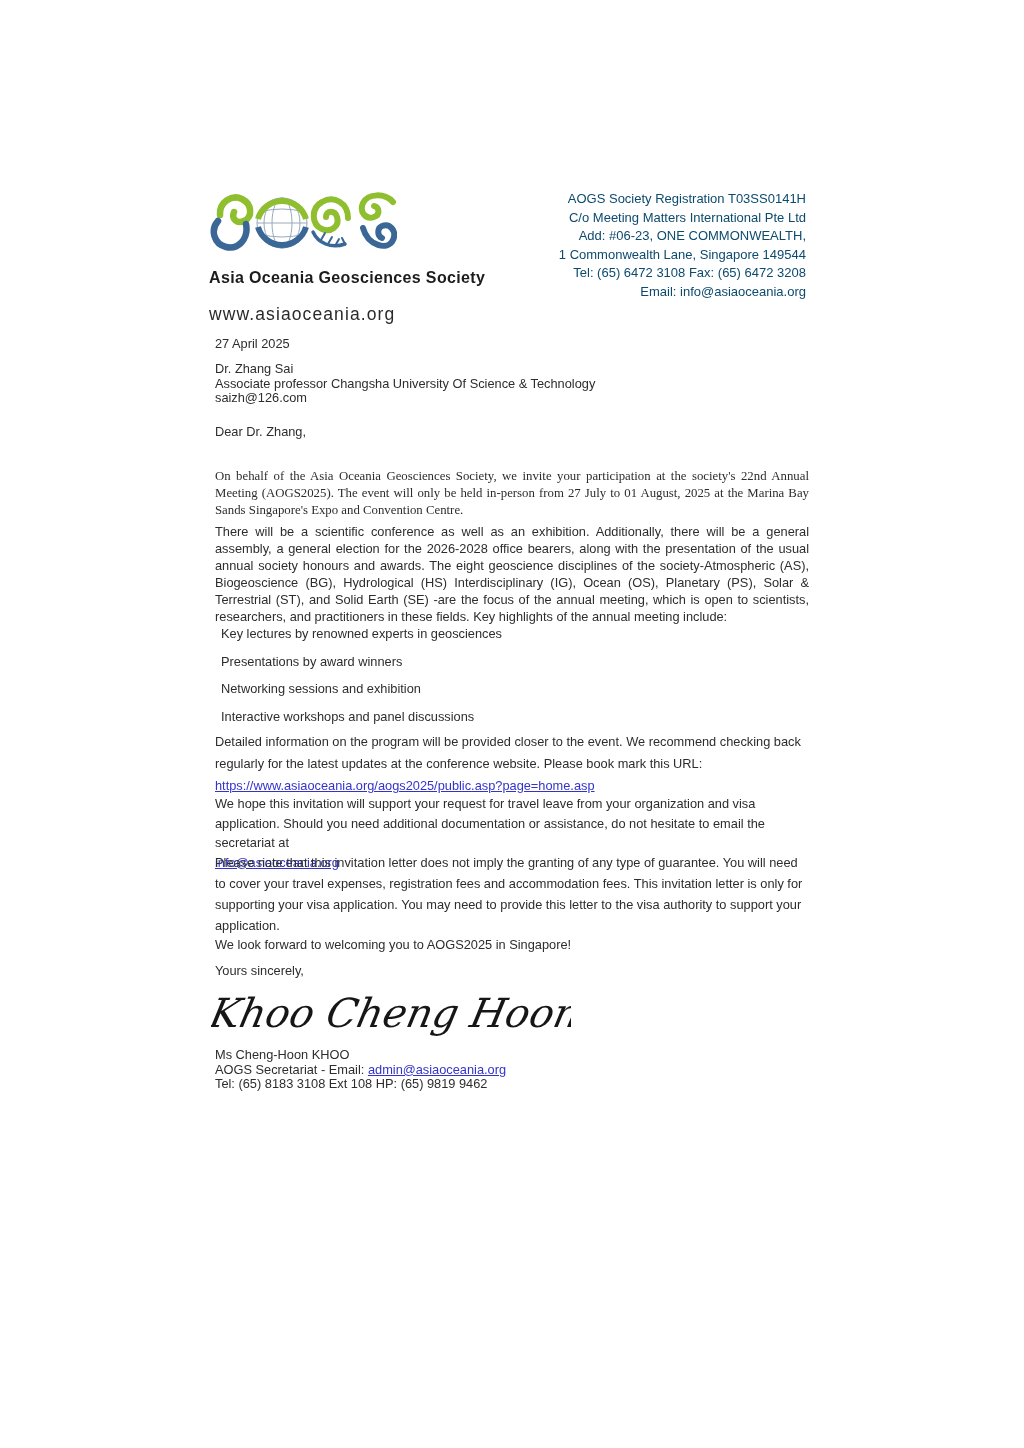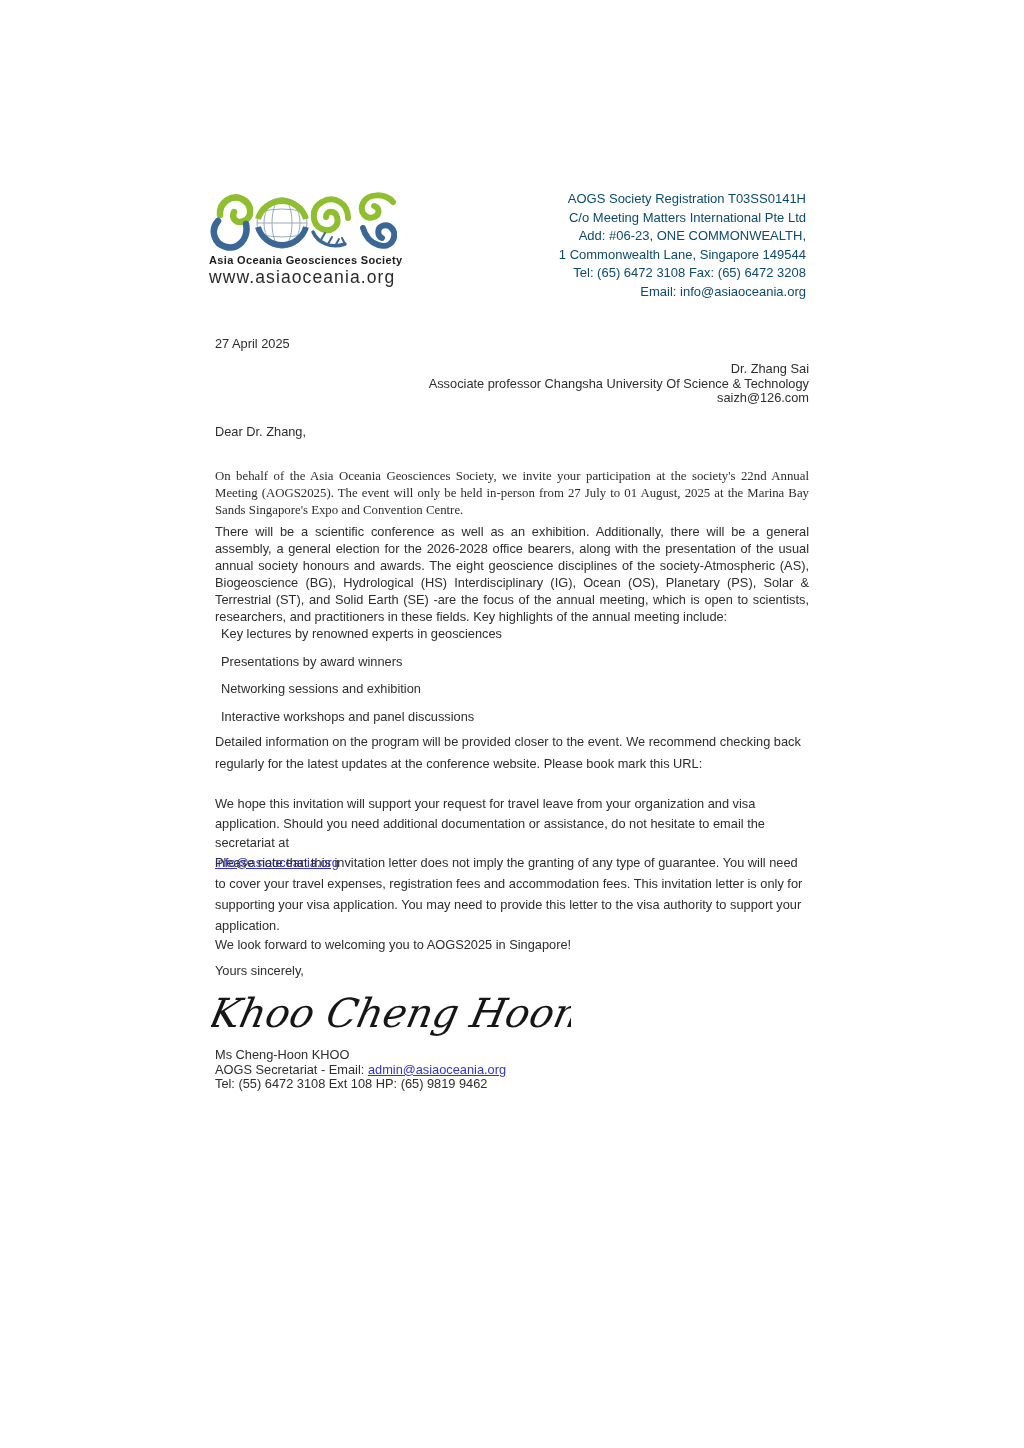--- a/index.html
+++ b/index.html
@@ -3,30 +3,30 @@
 <meta charset="utf-8">
 <style>
   html,body { margin:0; padding:0; background:#ffffff; }
   .page {
     position:relative; width:1024px; height:1448px; background:#ffffff;
     font-family:"Liberation Sans", sans-serif; color:#2d2d2d; overflow:hidden;
   }
   
   .logo-block { position:absolute; left:209px; top:190px; width:200px; }
   .logo-glyphs { display:block; }
-  .logo-society { font-size:11px; font-weight:bold; color:#1c1c1c; letter-spacing:0.35px; margin-top:0; white-space:nowrap; }
-  .logo-www { font-size:17.5px; color:#2a2a2a; letter-spacing:1.1px; margin-top:1px; white-space:nowrap; }
+  .logo-society { font-size:16px; font-weight:bold; color:#1c1c1c; letter-spacing:0.35px; margin-top:15px; white-space:nowrap; }
+  .logo-www { font-size:17.5px; color:#2a2a2a; letter-spacing:1.1px; margin-top:17px; white-space:nowrap; }
   .header-right {
     position:absolute; top:190px; right:218px; text-align:right;
     font-size:13px; line-height:18.5px; color:#0c4a6e;
   }
   
   .blk { position:absolute; left:215px; width:594px; font-size:12.8px; }
   .date { top:336px; }
-  .recipient { top:362px; line-height:14.6px;text-align:right; }
+  .recipient { top:362px; line-height:14.6px; }
   .salutation { top:424px; }
   .p1 { top:468px; line-height:17px; text-align:justify;font-family:Liberation Serif, serif; }
   .p2 { top:524px; line-height:16.9px; text-align:justify; }
   .hlist { top:625px; }
   .hlist .item { padding-left:6px; line-height:17px; margin-bottom:10.5px; }
   .p3 { top:731px; line-height:22px; }
   .p4 { top:794px; line-height:19.5px; }
   .p5 { top:852px; line-height:21px; }
   .p6 { top:937px; }
   .closing { top:963px; }
@@ -97,20 +97,21 @@
 
   <div class="blk hlist">
     <div class="item">Key lectures by renowned experts in geosciences</div>
     <div class="item">Presentations by award winners</div>
     <div class="item">Networking sessions and exhibition</div>
     <div class="item">Interactive workshops and panel discussions</div>
   </div>
 
   <div class="blk p3">
     <span>Detailed information on the program will be provided closer to the event. We recommend checking back regularly for the latest updates at the conference website. Please book mark this URL:</span>
+    <a class="link block-link">https://www.asiaoceania.org/aogs2025/public.asp?page=home.asp</a>
   </div>
 
   <div class="blk p4">
     <span>We hope this invitation will support your request for travel leave from your organization and visa application. Should you need additional documentation or assistance, do not hesitate to email the secretariat at</span>
     <a class="link block-link">info@asiaoceania.org</a>
   </div>
 
   <div class="blk p5">Please note that this invitation letter does not imply the granting of any type of guarantee. You will need to cover your travel expenses, registration fees and accommodation fees. This invitation letter is only for supporting your visa application. You may need to provide this letter to the visa authority to support your application.</div>
 
   <div class="blk p6">We look forward to welcoming you to AOGS2025 in Singapore!</div>
@@ -121,16 +122,16 @@
     <svg width="360" height="64" viewBox="0 0 360 64">
       <text x="6" y="44" transform="skewX(-12)" font-family="DejaVu Serif, serif" font-style="italic" font-size="40" fill="#161616">Khoo Cheng Hoon</text>
     </svg>
   </div>
 
   <div class="blk signoff">
     <div>Ms Cheng-Hoon KHOO</div>
     <div>
       <span>AOGS Secretariat - Email: </span><a class="link">admin@asiaoceania.org</a>
     </div>
-    <div>Tel: (55) 6472 3108 Ext 108 HP: (65) 9819 9462</div>
+    <div>Tel: (65) 8183 3108 Ext 108 HP: (65) 9819 9462</div>
   </div>
 
 </div>
 
 </body></html>

